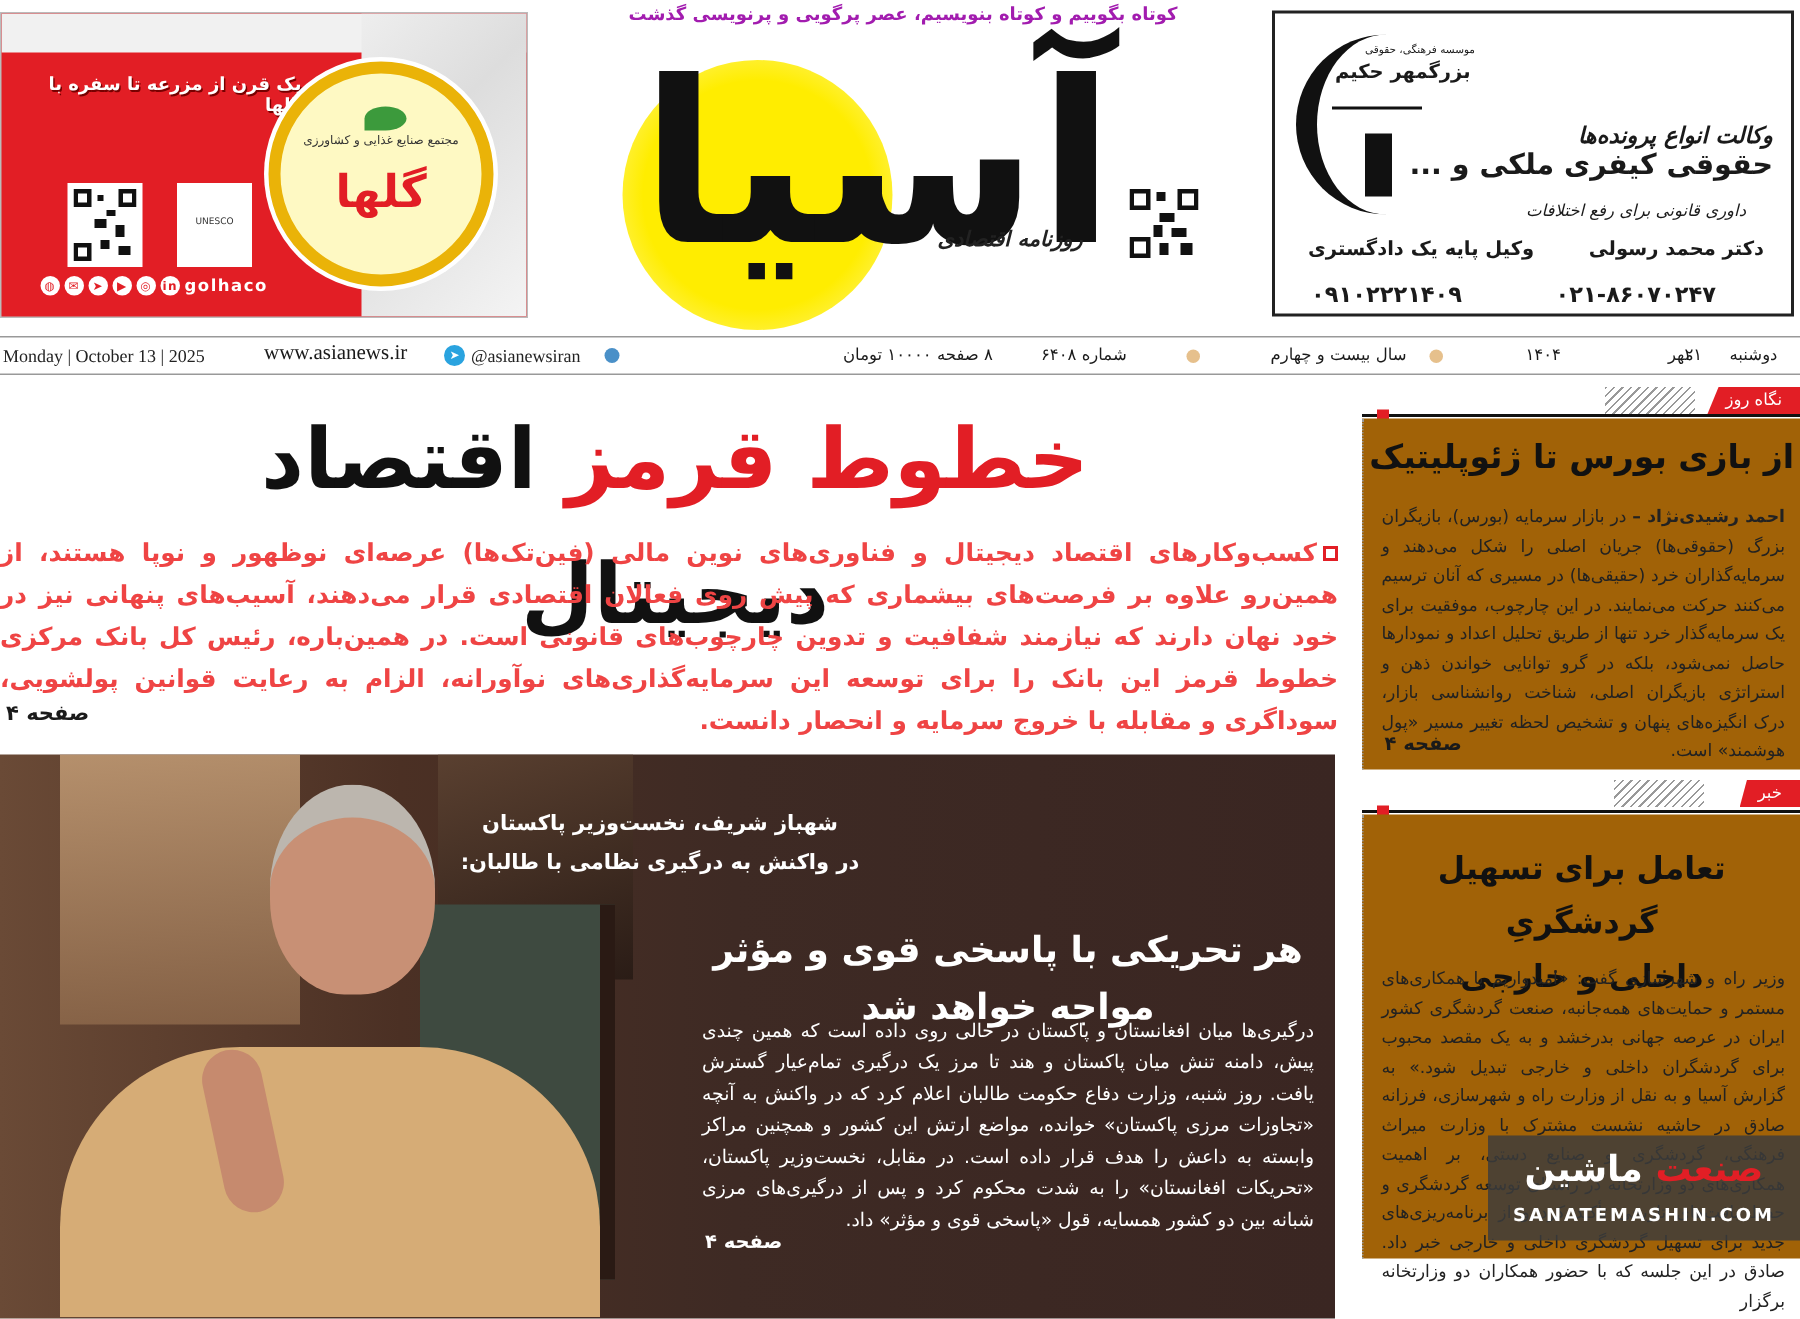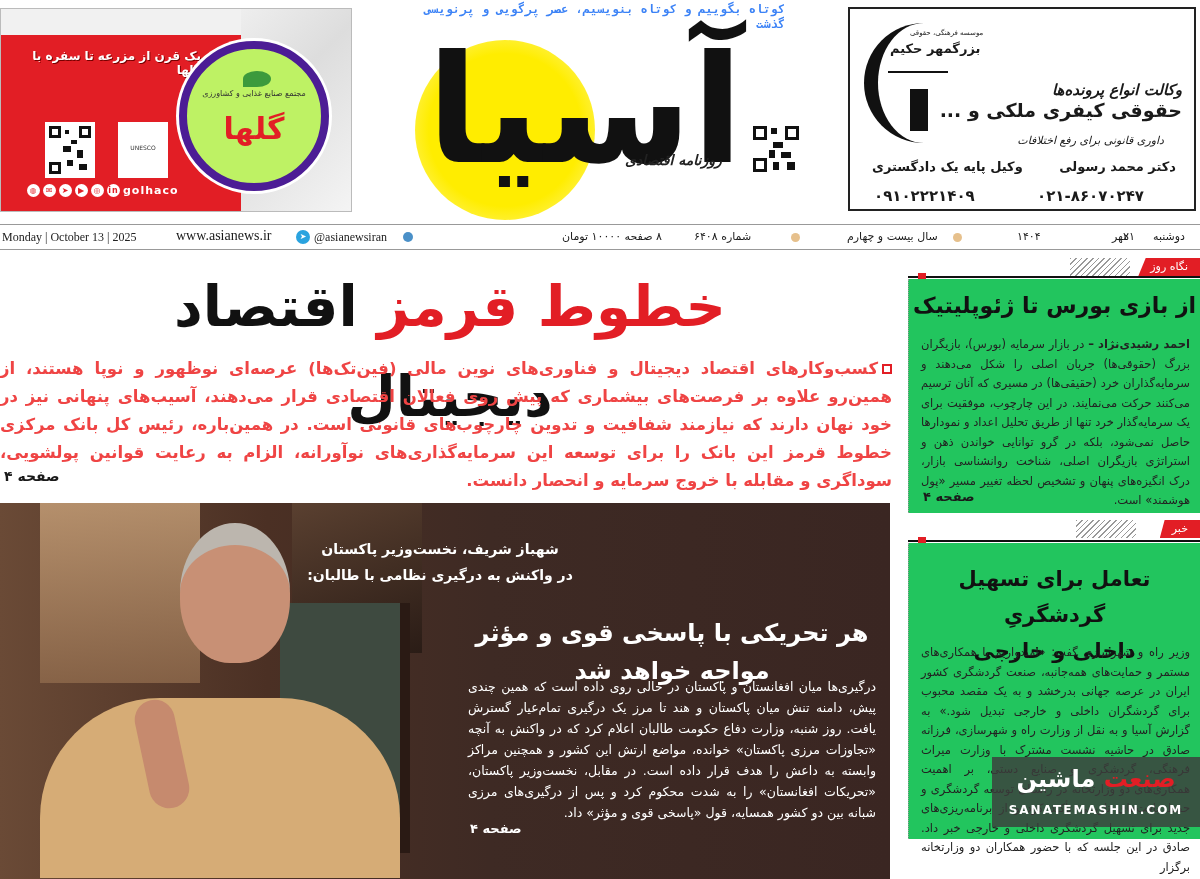--- a/index.html
+++ b/index.html
@@ -6,32 +6,32 @@
   html, body { width: 1200px; height: 879px; overflow: hidden; background: #ffffff; }
   body { position: relative; font-family: "DejaVu Sans", sans-serif; color: #1a1a1a; }
   .abs { position: absolute; }
   .rtl { direction: rtl; text-align: right; }
 
   
   #ad-left { left: 0; top: 8px; width: 352px; height: 204px; background: #e21e25; border: 1px solid #bbb; overflow: hidden; }
   #ad-left .spice-bg { position: absolute; right: 0; top: 0; width: 110px; height: 100%; background: linear-gradient(135deg,#eee 0%,#ddd 40%,#f4f4f4 100%); }
   #ad-left .spice-top { position: absolute; left: 0; top: 0; width: 100%; height: 26px; background: #f1f1f1; }
   #ad-left .slogan { position: absolute; left: 20px; top: 40px; width: 180px; color: #fff; font-weight: bold; font-size: 12px; text-shadow: 1px 1px 0 #700; }
-  #ad-left .logo-circle { position: absolute; left: 178px; top: 32px; width: 150px; height: 150px; border-radius: 50%; background: #bef264; border: 8px solid #4c1d95; box-shadow: 0 0 0 3px #fff; }
+  #ad-left .logo-circle { position: absolute; left: 178px; top: 32px; width: 150px; height: 150px; border-radius: 50%; background: #fef9c3; border: 8px solid #eab308; box-shadow: 0 0 0 3px #fff; }
   #ad-left .logo-text { position: absolute; left: 0; right: 0; top: 62px; text-align: center; color: #e21e25; font-weight: bold; font-size: 30px; }
   #ad-left .logo-sub { position: absolute; left: 0; right: 0; top: 40px; text-align: center; color: #333; font-size: 8px; }
   #ad-left .leaf { position: absolute; left: 56px; top: 22px; width: 28px; height: 16px; background: #3c9a3c; border-radius: 50% 50% 50% 0; }
   #ad-left .qr { position: absolute; left: 44px; top: 113px; width: 50px; height: 56px; background: #fff; padding: 4px; }
   #ad-left .unesco { position: absolute; left: 117px; top: 113px; width: 50px; height: 56px; background: #fff; font-size: 6px; text-align: center; padding-top: 22px; color: #333; }
   #ad-left .socials { position: absolute; left: 26px; top: 175px; color: #fff; font-size: 11px; font-weight: bold; letter-spacing: 1px; display: flex; gap: 3px; align-items: center; }
   #ad-left .socials .dot { width: 13px; height: 13px; border-radius: 50%; background: #fff; color: #e21e25; font-size: 8px; text-align: center; line-height: 13px; }
 
   #logo { left: 395px; top: 0; width: 410px; height: 228px; }
   #logo .sun { position: absolute; left: 20px; top: 40px; width: 180px; height: 180px; border-radius: 50%; background: radial-gradient(circle at 50% 50%, #ffed00 60%, #fff7a0 100%); }
-  #logo .tagline { position: absolute; right: 20px; top: 2px; font-size: 12px; color: #3b82f6; font-weight: bold; font-family: Liberation Mono, monospace; }
+  #logo .tagline { position: absolute; right: 20px; top: 2px; font-size: 12px; color: #a21caf; font-weight: bold; }
   #logo .name { position: absolute; left: 10px; top: 10px; width: 360px; text-align: center; font-size: 150px; font-weight: bold; line-height: 200px; color: #111; letter-spacing: -6px; }
   #logo .sub { position: absolute; left: 230px; top: 152px; font-size: 14px; font-style: italic; font-weight: bold; color: #222; }
   #logo .qr { position: absolute; left: 358px; top: 126px; width: 46px; height: 46px; background: #fff; }
 
   #ad-right { left: 848px; top: 7px; width: 348px; height: 204px; border: 2px solid #222; background: #fff; }
   #ad-right .l1 { position: absolute; right: 12px; top: 30px; font-size: 15px; font-style: italic; font-weight: bold; margin-top: 42px; }
   #ad-right .l2 { position: absolute; right: 12px; top: 90px; font-size: 19px; font-weight: bold; }
   #ad-right .l3 { position: absolute; right: 30px; top: 125px; font-size: 11px; font-style: italic; }
   #ad-right .l4a { position: absolute; right: 18px; top: 150px; font-size: 13px; font-weight: bold; }
   #ad-right .l4b { position: absolute; left: 22px; top: 150px; font-size: 13px; font-weight: bold; }
@@ -68,21 +68,21 @@
   #photo .chair { position: absolute; left: 280px; top: 100px; width: 130px; height: 250px; background: #3e4a40; border-right: 10px solid #2a1a14; }
   #photo .body { position: absolute; left: 40px; top: 195px; width: 360px; height: 180px; background: #d6ac76; border-radius: 120px 120px 0 0; }
   #photo .head { position: absolute; left: 180px; top: 20px; width: 110px; height: 140px; border-radius: 50% 50% 45% 45%; background: #c89075; border-top: 22px solid #bcb6ae; }
   #photo .hand { position: absolute; left: 142px; top: 196px; width: 40px; height: 110px; background: #c68a6e; border-radius: 20px; transform: rotate(-12deg); }
   #photo .kicker { position: absolute; right: 300px; top: 33px; color: #fff; font-size: 14px; font-weight: bold; direction: rtl; text-align: center; width: 300px; line-height: 26px; }
   #photo .title { position: absolute; left: 472px; top: 92px; width: 400px; color: #fff; font-size: 24px; font-weight: bold; direction: rtl; text-align: center; line-height: 38px; margin-top: 19px; }
   #photo .body-text { position: absolute; left: 468px; top: 173px; width: 408px; color: #fff; font-size: 12.5px; direction: rtl; text-align: justify; line-height: 21px; }
   #photo .page { position: absolute; left: 470px; top: 318px; color: #fff; font-size: 13px; font-weight: bold; direction: rtl; }
 
   
-  .side-box { position: absolute; left: 908px; width: 292px; background: #22c55e; border-left: 1px dotted #999; }
+  .side-box { position: absolute; left: 908px; width: 292px; background: #a16207; border-left: 1px dotted #999; }
   .side-tag { position: absolute; right: 0; height: 18px; background: #e21e25; color: #fff; font-size: 11px; padding: 0 12px; line-height: 18px; direction: rtl; clip-path: polygon(12% 0, 100% 0, 100% 100%, 0 100%); }
   .side-hatch { position: absolute; height: 18px; width: 60px; background: repeating-linear-gradient(135deg, #999 0 1px, transparent 1px 4px); }
   .side-rule { position: absolute; left: 908px; width: 292px; height: 2px; background: #111; }
   .side-rule::before { content: ""; position: absolute; left: 10px; top: -3px; width: 8px; height: 8px; background: #e21e25; }
   .side-title { position: absolute; left: 0; width: 100%; text-align: center; font-weight: bold; direction: rtl; color: #111; }
   .side-text { position: absolute; left: 12px; right: 10px; direction: rtl; text-align: justify; font-size: 11.5px; line-height: 19.5px; color: #222; }
   .side-text b { font-weight: bold; }
   .side-page { position: absolute; font-size: 13px; font-weight: bold; direction: rtl; }
 
   

